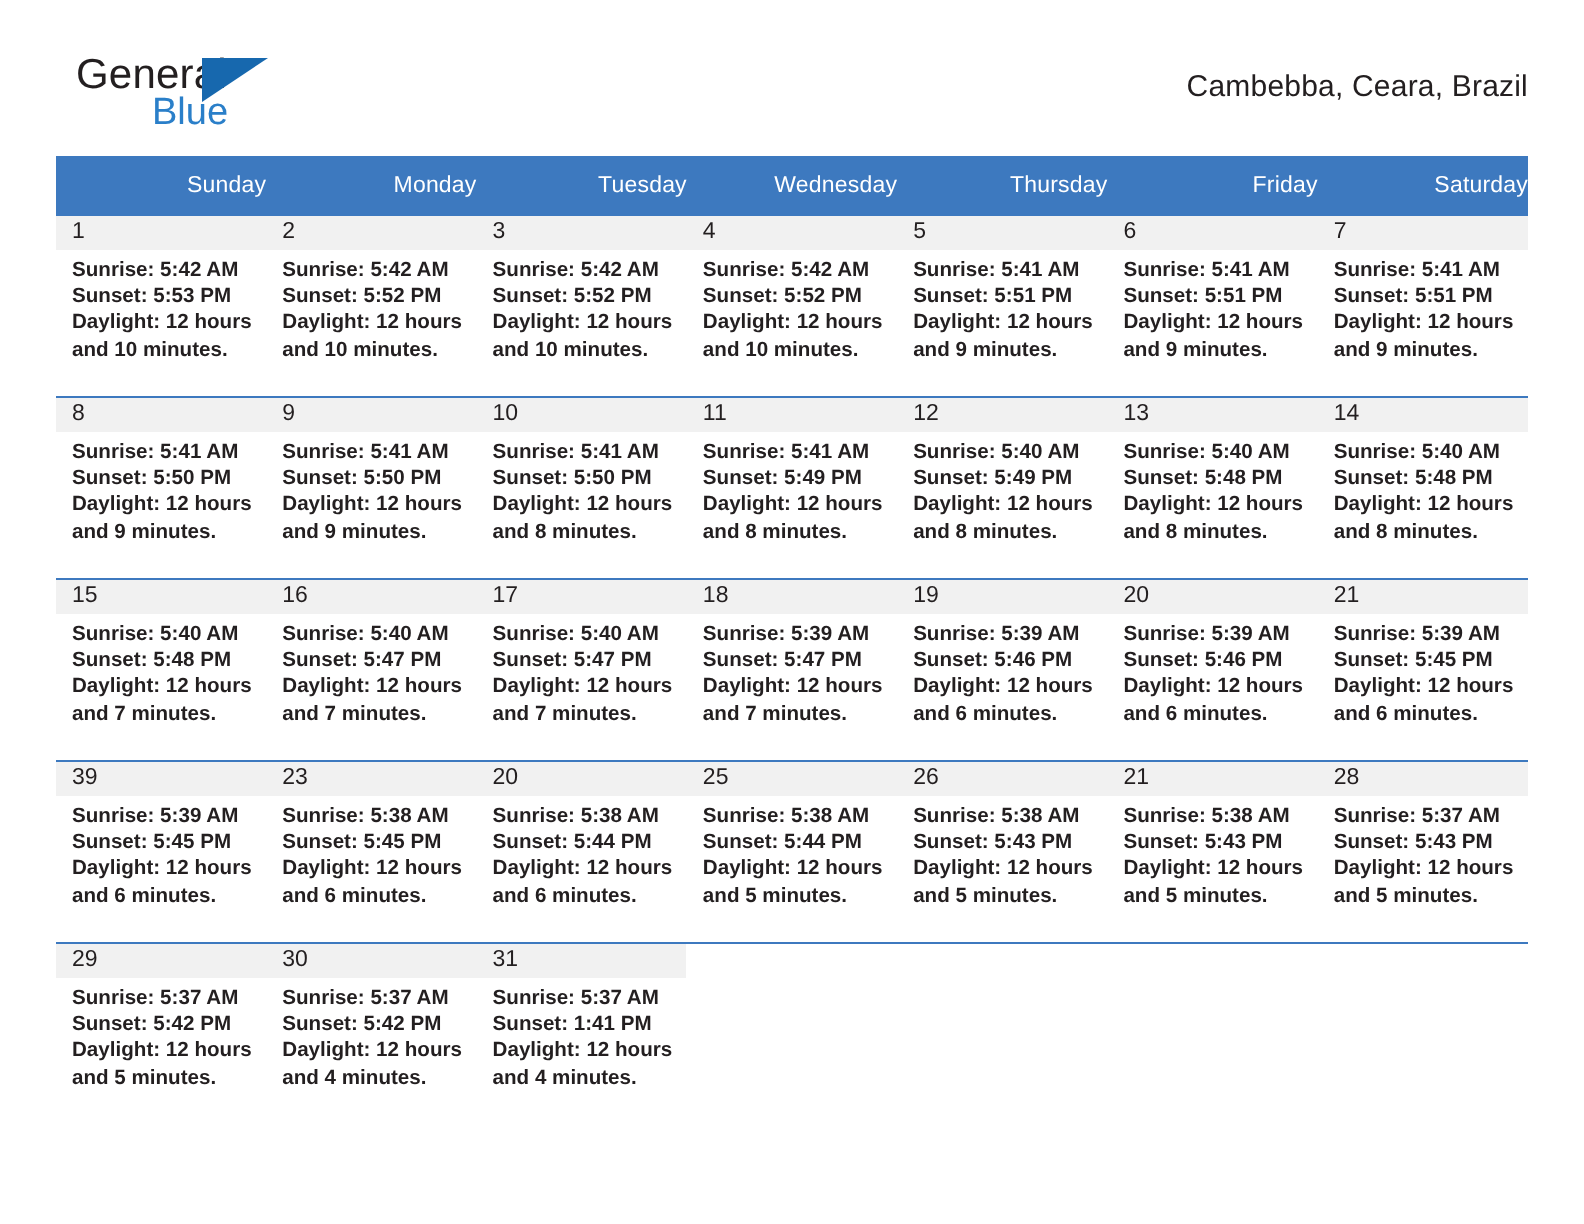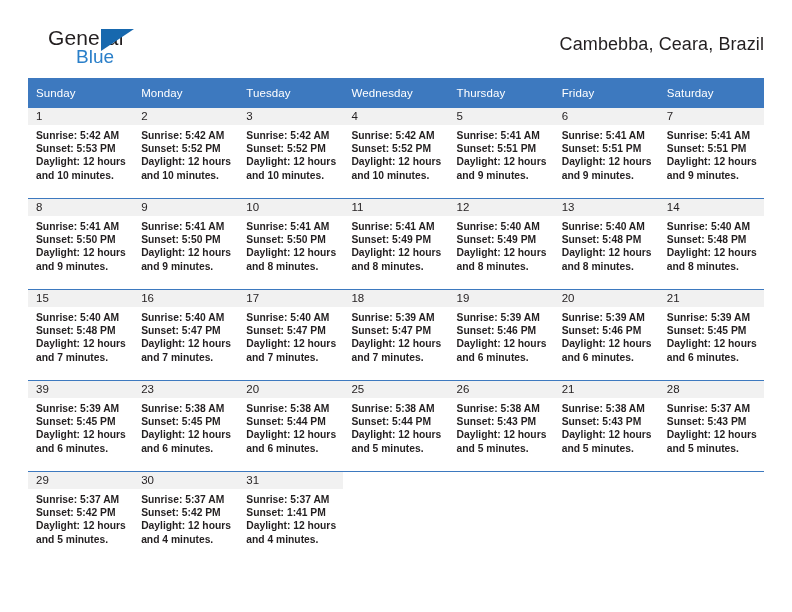--- a/index.html
+++ b/index.html
@@ -32,21 +32,21 @@
     height: 72px;
     box-sizing: border-box;
   }
   .brand {
     position: relative;
     width: 170px;
     height: 52px;
   }
   .brand-general {
     position: absolute;
-    left: 20px;
+    left: 10px;
     top: 0px;
     font-size: 21px;
     letter-spacing: 0.1px;
     color: #231f20;
     line-height: 24px;
   }
   .brand-blue {
     position: absolute;
     left: 48px;
     top: 19px;
@@ -69,42 +69,42 @@
     padding-top: 0px;
   }
   .cal-title {
     font-size: 25px;
     font-weight: normal;
     color: #231f20;
     line-height: 30px;
     letter-spacing: 0.2px;
   }
   .cal-subtitle {
-    font-size: 18px;
+    font-size: 15px;
     color: #231f20;
     line-height: 20px;
     margin-top: 8px;
     letter-spacing: 0.1px;
   }
 
   
   .calendar {
     width: 736px;
     border-collapse: collapse;
     table-layout: fixed;
     margin-top: 6px;
   }
   .calendar col { width: 105.14px; }
 
   thead th {
     background: #3d79bf;
     color: #ffffff;
     font-size: 11.5px;
     font-weight: normal;
-    text-align: left;
+    text-align: right;
     padding: 5px 0 5px 8px;
     height: 19px;
     line-height: 14px;
     letter-spacing: 0.1px;
   }
 
   tbody tr.week {
     border-top: 1px solid #3d79bf;
   }
   tbody td.day {

